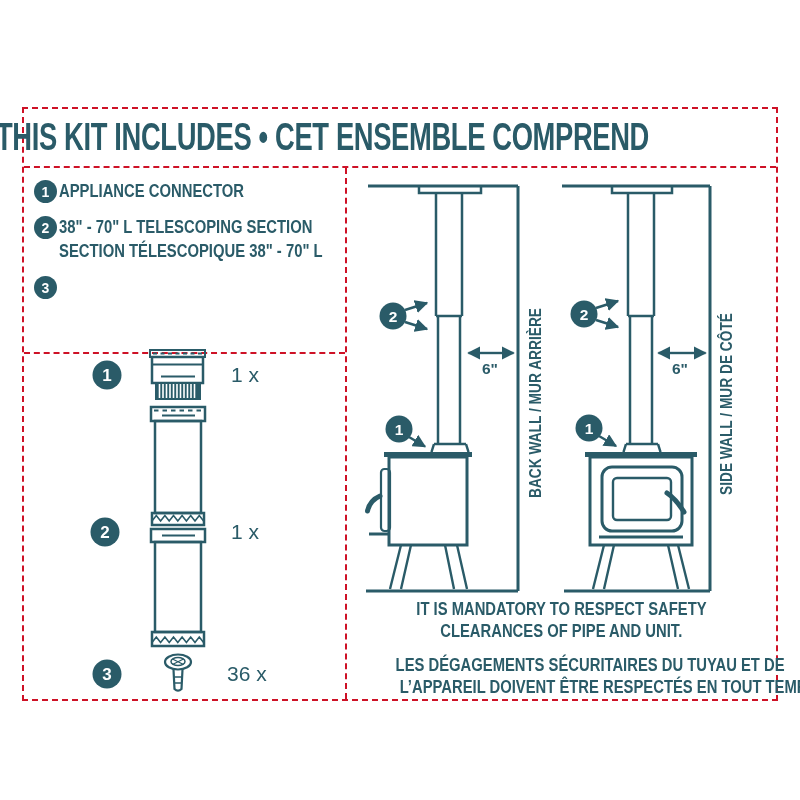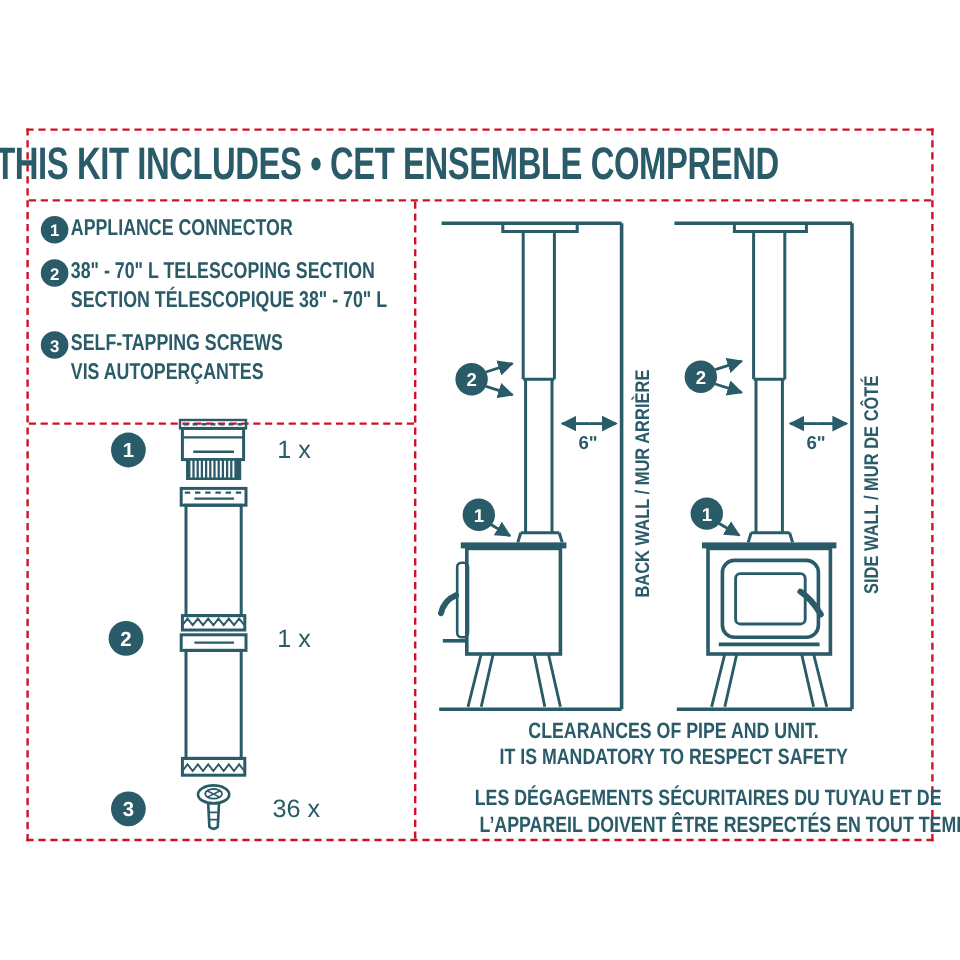--- a/index.html
+++ b/index.html
@@ -66,34 +66,30 @@
         <div class="kit-item">
           <span class="badge">2</span>
           <span class="kit-text">
             <span class="ln"><span class="sqz-l">38" - 70" L TELESCOPING SECTION</span></span>
             <span class="ln"><span class="sqz-l">SECTION TÉLESCOPIQUE 38" - 70" L</span></span>
           </span>
         </div>
 
         <div class="kit-item">
           <span class="badge">3</span>
-          <span class="kit-text">
-            <span class="ln"><span class="sqz-l">SELF-TAPPING SCREWS</span></span>
-            <span class="ln"><span class="sqz-l">VIS AUTOPERÇANTES</span></span>
-          </span>
         </div>
 
       </div>
       <div class="parts-box"></div>
     </div>
 
     <div class="right-col">
       <div class="safety">
+        <span class="s-line"><span class="sqz-c">IT IS MANDATORY TO RESPECT SAFETY</span></span>
         <span class="s-line"><span class="sqz-c">CLEARANCES OF PIPE AND UNIT.</span></span>
-        <span class="s-line"><span class="sqz-c">IT IS MANDATORY TO RESPECT SAFETY</span></span>
         <span class="s-line s-gap"><span class="sqz-c">LES DÉGAGEMENTS SÉCURITAIRES DU TUYAU ET DE</span></span>
         <span class="s-line"><span class="sqz-c">L’APPAREIL DOIVENT ÊTRE RESPECTÉS EN TOUT TEMPS.</span></span>
       </div>
     </div>
   </div>
 </div>
 
 <svg class="art" width="800" height="800" viewBox="0 0 800 800">
   <defs>
     <marker id="ah" viewBox="0 0 10 10" refX="9" refY="5" markerWidth="5.5" markerHeight="5.5" orient="auto">

